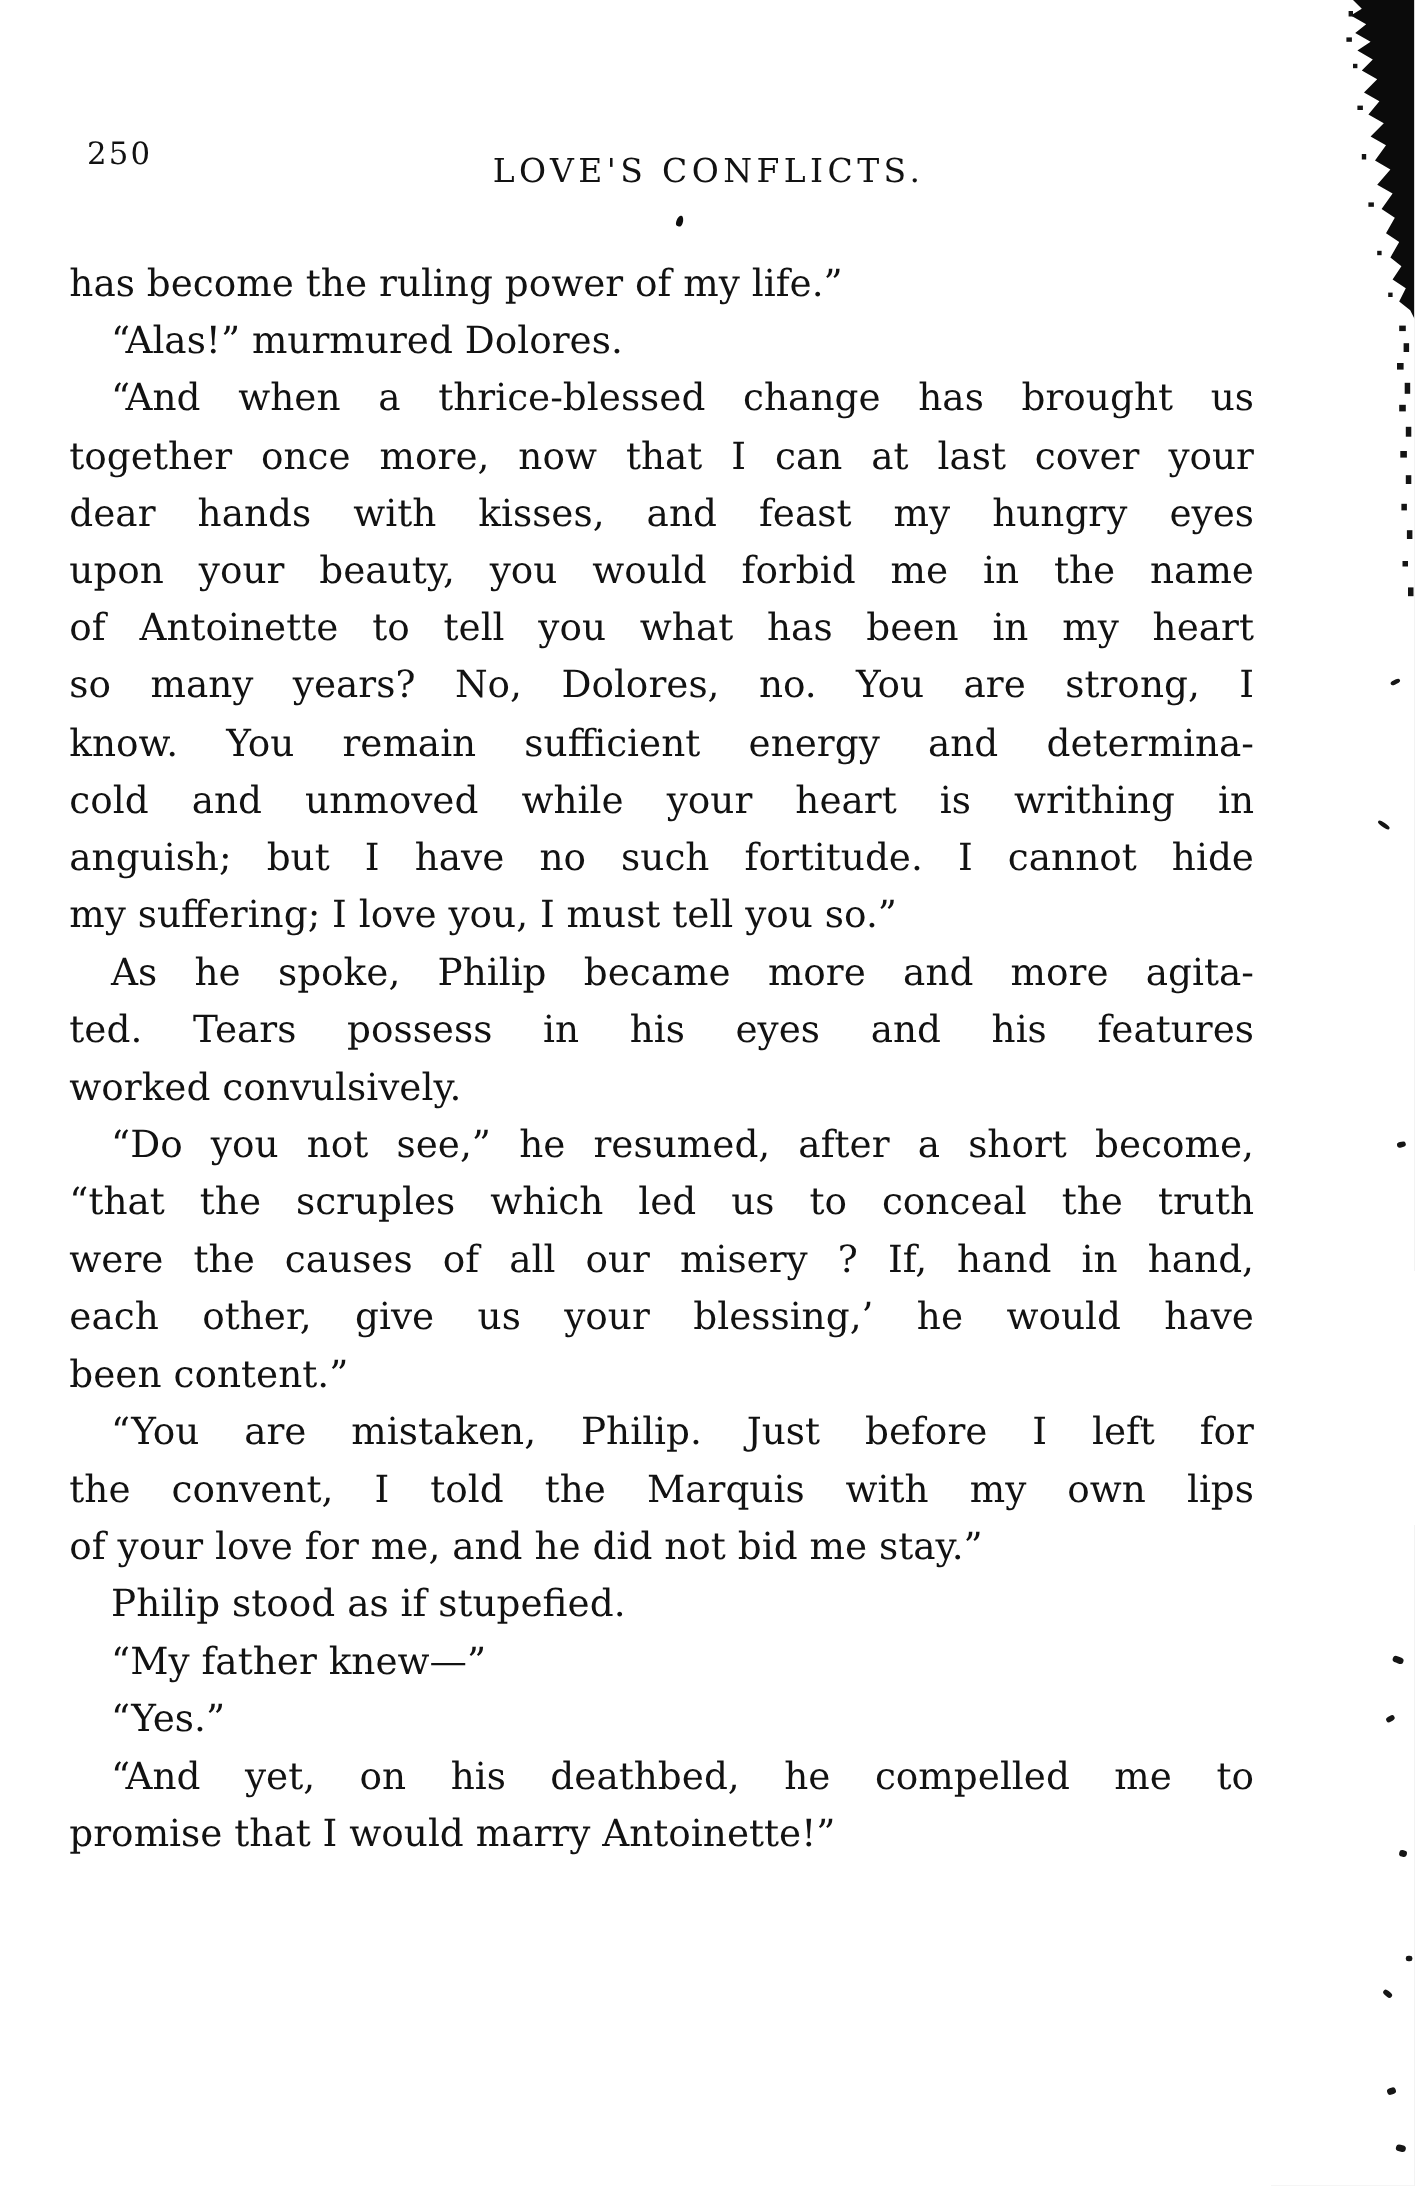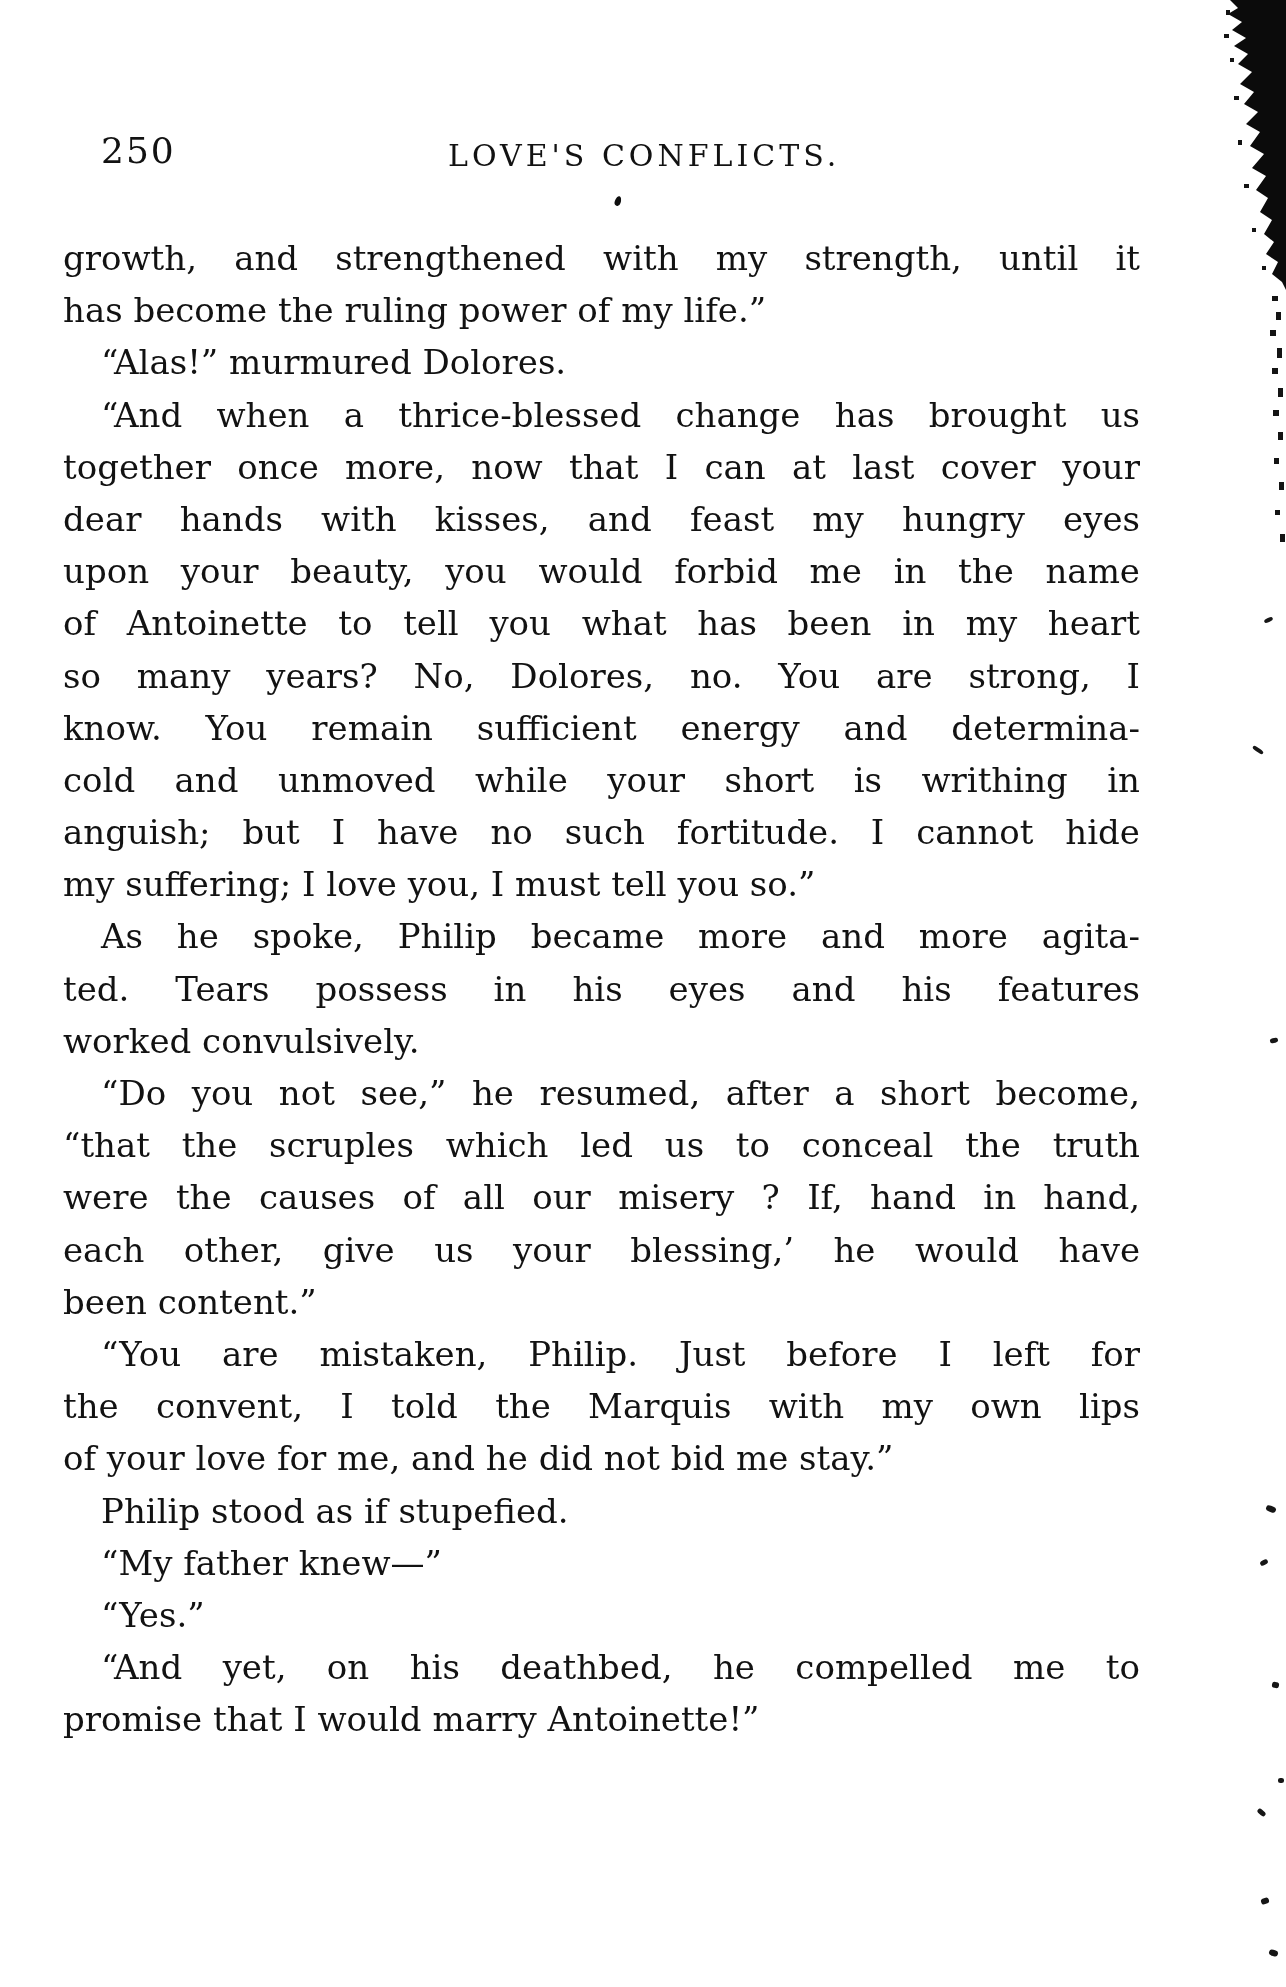--- a/index.html
+++ b/index.html
@@ -5,24 +5,23 @@
   html,body{margin:0;padding:0;background:#e8e8e8;}
   .page{
     position:relative;
     width:1286px;height:1987px;
     background:#ffffff;
     color:#121212;
     font-family:"DejaVu Serif", serif;
     overflow:hidden;
   }
   .pagenum{
-    position:absolute;left:79px;top:130px;
-    font-size:36px;line-height:42px;
+    position:absolute;left:79px;top:119px;
+    font-size:28px;line-height:42px;
     letter-spacing:2px;
-    margin-left:22px;
   }
   .running-title{
     position:absolute;left:448px;top:140px;width:336px;
     font-size:30px;line-height:32px;
     text-align:center;letter-spacing:4px;white-space:nowrap;
   }
   .ink-dot{
     position:absolute;left:615px;top:196px;
     width:6px;height:10px;background:#0e0e0e;
     border-radius:50% 50% 50% 50%/60% 60% 40% 40%;
@@ -53,31 +52,30 @@
 
 <div class="page">
 
   <div class="pagenum">250</div>
 
   <div class="running-title">LOVE'S CONFLICTS.</div>
 
   <div class="ink-dot"></div>
 
   <div class="pagetext">
-      <div class="line">growth, and strengthened with my strength, until it</div>
       <div class="line end">has become the ruling power of my life.”</div>
       <div class="line indent end">“Alas!” murmured Dolores.</div>
       <div class="line indent">“And when a thrice-blessed change has brought us</div>
       <div class="line">together once more, now that I can at last cover your</div>
       <div class="line">dear hands with kisses, and feast my hungry eyes</div>
       <div class="line">upon your beauty, you would forbid me in the name</div>
       <div class="line">of Antoinette to tell you what has been in my heart</div>
       <div class="line">so many years? No, Dolores, no. You are strong, I</div>
       <div class="line">know. You remain sufficient energy and determina-</div>
-      <div class="line">cold and unmoved while your short is writhing in</div>
+      <div class="line">cold and unmoved while your heart is writhing in</div>
       <div class="line">anguish; but I have no such fortitude. I cannot hide</div>
       <div class="line end">my suffering; I love you, I must tell you so.”</div>
       <div class="line indent">As he spoke, Philip became more and more agita-</div>
       <div class="line">ted. Tears possess in his eyes and his features</div>
       <div class="line end">worked convulsively.</div>
       <div class="line indent">“Do you not see,” he resumed, after a short become,</div>
       <div class="line">“that the scruples which led us to conceal the truth</div>
       <div class="line">were the causes of all our misery ? If, hand in hand,</div>
       <div class="line">each other, give us your blessing,’ he would have</div>
       <div class="line end">been content.”</div>

